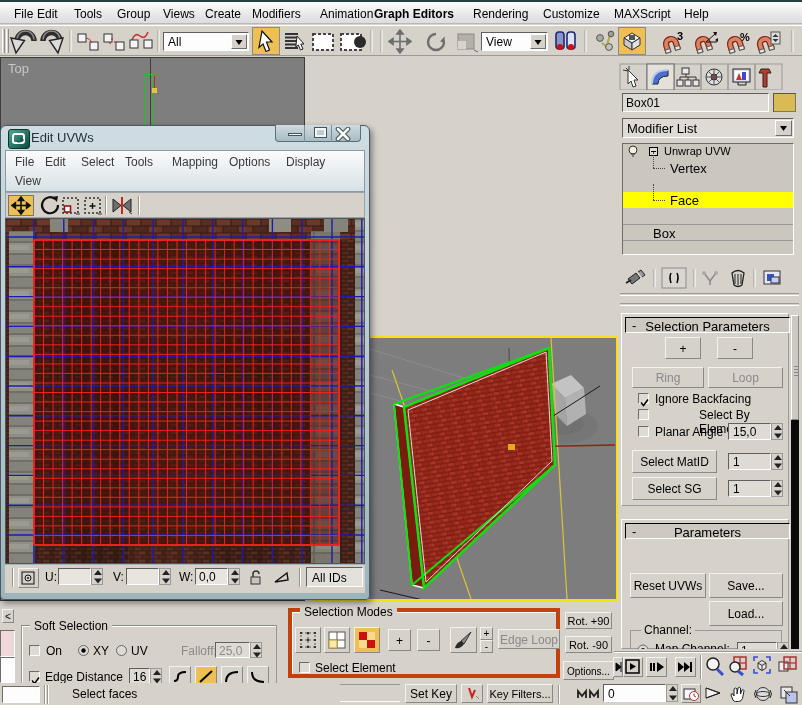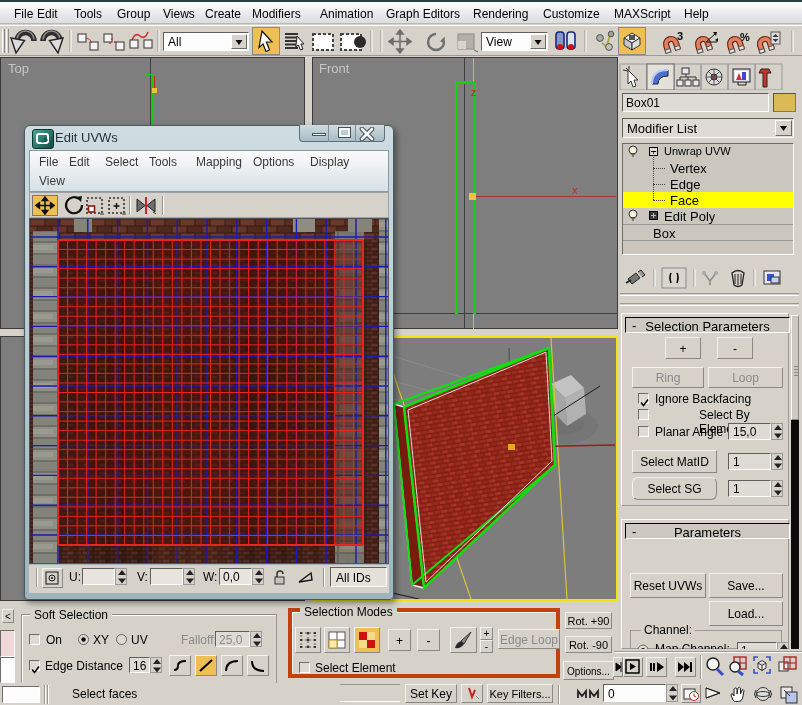--- a/index.html
+++ b/index.html
@@ -23,21 +23,21 @@
 
 <div class="abs" style="left:0;top:2px;width:802px;height:22px;background:linear-gradient(#fdfdfd,#e8e8ea 60%,#dcdde0);border-bottom:1px solid #b8b8b8;">
   <div class="abs lbl" style="left:14px;top:5px;font-size:12px;">File</div>
   <div class="abs lbl" style="left:37px;top:5px;font-size:12px;">Edit</div>
   <div class="abs lbl" style="left:74px;top:5px;font-size:12px;">Tools</div>
   <div class="abs lbl" style="left:117px;top:5px;font-size:12px;">Group</div>
   <div class="abs lbl" style="left:163px;top:5px;font-size:12px;">Views</div>
   <div class="abs lbl" style="left:205px;top:5px;font-size:12px;">Create</div>
   <div class="abs lbl" style="left:252px;top:5px;font-size:12px;">Modifiers</div>
   <div class="abs lbl" style="left:320px;top:5px;font-size:12px;">Animation</div>
-  <div class="abs lbl" style="left:386px;top:5px;font-size:12px;">Graph Editors</div>
+  <div class="abs lbl" style="left:374px;top:5px;font-size:12px;font-weight:bold;">Graph Editors</div>
   <div class="abs lbl" style="left:473px;top:5px;font-size:12px;">Rendering</div>
   <div class="abs lbl" style="left:543px;top:5px;font-size:12px;">Customize</div>
   <div class="abs lbl" style="left:614px;top:5px;font-size:12px;">MAXScript</div>
   <div class="abs lbl" style="left:684px;top:5px;font-size:12px;">Help</div>
 </div>
 
 <div class="abs" style="left:0;top:25px;width:802px;height:31px;background:#d6d2ca;border-top:1px solid #fff;border-bottom:1px solid #9a9a9a;" id="maintoolbar">
   <div class="abs" style="left:2px;top:3px;width:3px;height:24px;border-left:1px solid #fff;border-right:1px solid #8a8a8a;"></div>
     <div class="abs" style="left:6px;top:3px;width:3px;height:24px;border-left:1px solid #fff;border-right:1px solid #8a8a8a;"></div>
   <svg class="abs" style="left:0;top:0;" width="802" height="30">
@@ -187,33 +187,20 @@
 <div class="abs" style="left:0;top:57px;width:618px;height:544px;background:#d6d2ca;">
 
   <div class="abs" style="left:0;top:0;width:305px;height:272px;background:#7e7e7e;border:1px solid #3c3c3c;">
     <div class="abs" style="left:7px;top:3px;color:#c6c6c6;font-size:13px;">Top</div>
     <div class="abs" style="left:149px;top:0;width:1px;height:270px;background:#3e3e3e;"></div>
     <div class="abs" style="left:144px;top:16px;width:8px;height:254px;border:1px solid #18c918;"></div>
     <div class="abs" style="left:153px;top:18px;width:1px;height:14px;background:#cc2222;"></div>
     <div class="abs" style="left:151px;top:30px;width:5px;height:5px;background:#e8c53a;"></div>
   </div>
 
-  <div class="abs" style="left:312px;top:0;width:306px;height:272px;background:#7e7e7e;border:1px solid #3c3c3c;">
-    <div class="abs" style="left:6px;top:3px;color:#c6c6c6;font-size:13px;">Front</div>
-    <div class="abs" style="left:151px;top:0;width:1px;height:270px;background:#3e3e3e;"></div>
-    <div class="abs" style="left:0;top:255px;width:306px;height:1px;background:#3e3e3e;"></div>
-    <div class="abs" style="left:160px;top:0;width:1px;height:272px;background:#d8b93c;"></div>
-    <div class="abs" style="left:142px;top:24px;width:3px;height:232px;background:#15cf15;"></div>
-    <div class="abs" style="left:160px;top:24px;width:3px;height:232px;background:#15cf15;"></div>
-    <div class="abs" style="left:142px;top:23px;width:21px;height:3px;background:#15cf15;"></div>
-    <div class="abs" style="left:163px;top:138px;width:140px;height:1px;background:#b03030;"></div>
-    <div class="abs" style="left:259px;top:126px;color:#cc2222;font-size:11px;">x</div>
-    <div class="abs" style="left:158px;top:29px;color:#aa3311;font-size:10px;">z</div>
-    <div class="abs" style="left:156px;top:135px;width:7px;height:7px;background:#e8c53a;"></div>
-  </div>
 
   <div class="abs" style="left:305px;top:0;width:7px;height:272px;background:#d6d2ca;"></div>
   <div class="abs" style="left:0;top:272px;width:618px;height:7px;background:#d6d2ca;"></div>
 
   <div class="abs" style="left:0;top:279px;width:305px;height:265px;background:#7e7e7e;border:1px solid #3c3c3c;"></div>
 
   <div class="abs" style="left:312px;top:279px;width:306px;height:265px;border:2px solid #f3e112;background:#7d7d7d;" id="persp">
     <svg width="302" height="261" style="position:absolute;left:0;top:0;">
       <defs>
         <pattern id="wallbrick" width="14" height="9" patternUnits="userSpaceOnUse" patternTransform="rotate(-9)">
@@ -330,40 +317,24 @@
       <div class="abs" style="left:26px;top:3px;width:9px;height:9px;border:1px solid #000;background:#dedbd4;">
           <div style="position:absolute;left:1px;top:3px;width:5px;height:1px;background:#000;"></div>
         </div>
       <span class="abs" style="left:41px;top:1px;font-size:11px;">Unwrap UVW</span>
     </div>
     <div class="abs" style="left:0;top:16px;width:170px;height:16px;">
       <div class="abs" style="left:30px;top:-8px;width:1px;height:16px;border-left:1px dotted #444;"></div>
       <div class="abs" style="left:30px;top:8px;width:12px;height:1px;border-top:1px dotted #444;"></div>
       <span class="abs" style="left:47px;top:1px;font-size:13px;">Vertex</span>
     </div>
-    <div class="abs" style="left:0;top:32px;width:170px;height:16px;">
-      <div class="abs" style="left:30px;top:-8px;width:1px;height:16px;border-left:1px dotted #444;"></div>
-      <div class="abs" style="left:30px;top:8px;width:12px;height:1px;border-top:1px dotted #444;"></div>
-      <span class="abs" style="left:47px;top:1px;font-size:13px;">Edge</span>
-    </div>
     <div class="abs" style="left:0;top:48px;width:170px;height:16px;background:#ffff00;">
       <div class="abs" style="left:30px;top:-8px;width:1px;height:16px;border-left:1px dotted #444;"></div>
       <div class="abs" style="left:30px;top:8px;width:12px;height:1px;border-top:1px dotted #444;"></div>
       <span class="abs" style="left:47px;top:1px;font-size:13px;">Face</span>
-    </div>
-    <div class="abs" style="left:0;top:64px;width:170px;height:16px;">
-      <svg width="22" height="16" style="position:absolute;left:2px;top:0">
-          <circle cx="8" cy="6" r="4" fill="#f5f0d8" stroke="#333"></circle>
-          <path d="M6 10 h4 M7 12 h2" stroke="#333"></path>
-        </svg>
-      <div class="abs" style="left:26px;top:3px;width:9px;height:9px;border:1px solid #000;background:#3a3a3a;">
-          <div style="position:absolute;left:1px;top:3px;width:5px;height:1px;background:#bbb;"></div>
-          <div style="position:absolute;left:3px;top:1px;width:1px;height:5px;background:#bbb;"></div>
-        </div>
-      <span class="abs" style="left:41px;top:1px;font-size:13px;">Edit Poly</span>
     </div>
     <div class="abs" style="left:0;top:80px;width:170px;height:16px;border-top:1px solid #999;">
       <span class="abs" style="left:30px;top:1px;font-size:13px;">Box</span>
     </div>
     <div class="abs" style="left:0;top:96px;width:170px;height:1px;border-top:1px solid #999;"></div>
   </div>
 
   <div class="abs" style="left:0;top:208px;width:184px;height:24px;">
     <svg width="184" height="26" style="position:absolute;left:0;top:0">
 
@@ -417,21 +388,21 @@
     <span class="abs lbl" style="left:33px;top:111px;">Planar Angle</span>
     <div class="abs field" style="left:106px;top:109px;width:43px;height:17px;">
         <span style="position:absolute;left:4px;top:1px;">15,0</span>
       </div>
     <div class="abs spin" style="left:149px;top:109px;width:12px;height:17px;"></div>
     <div class="abs btn" style="left:10px;top:136px;width:85px;height:23px;line-height:23px;">Select MatID</div>
     <div class="abs field" style="left:106px;top:139px;width:43px;height:17px;">
         <span style="position:absolute;left:4px;top:1px;">1</span>
       </div>
     <div class="abs spin" style="left:149px;top:139px;width:12px;height:17px;"></div>
-    <div class="abs btn" style="left:10px;top:163px;width:85px;height:23px;line-height:23px;border-radius:6px;">Select SG</div>
+    <div class="abs btn" style="left:10px;top:163px;width:85px;height:23px;line-height:23px;">Select SG</div>
     <div class="abs field" style="left:106px;top:166px;width:43px;height:17px;">
         <span style="position:absolute;left:4px;top:1px;">1</span>
       </div>
     <div class="abs spin" style="left:149px;top:166px;width:12px;height:17px;"></div>
   </div>
 
   <div class="abs" style="left:3px;top:462px;width:168px;height:130px;border:1px solid #9a9a9a;border-top-color:#fff;border-left-color:#fff;">
     <div class="abs" style="left:3px;top:3px;width:165px;height:16px;background:#cdc9c1;border:1px solid #000;border-right-color:#fff;border-bottom-color:#fff;">
       <span class="abs" style="left:6px;top:0px;font-size:13px;">-</span>
       <span class="abs" style="left:50%;top:1px;transform:translateX(-50%);font-size:13px;">Parameters</span>
@@ -459,21 +430,21 @@
     </div>
   </div>
 </div>
 
 <div class="abs" style="left:0;top:601px;width:618px;height:82px;background:#d6d2ca;" id="bottompanel">
 
   <div class="abs btn" style="left:2px;top:8px;width:12px;height:14px;font-size:10px;line-height:13px;">&lt;</div>
   <div class="abs sunken" style="left:0px;top:29px;width:15px;height:27px;background:#f0d8d8;"></div>
   <div class="abs sunken" style="left:0px;top:56px;width:15px;height:26px;background:#fdfdfd;"></div>
 
-  <div class="abs" style="left:21px;top:13px;width:256px;height:73px;border:1px solid #989890;border-top-color:#8a8a82;box-shadow:inset 1px 1px 0 #fff;text-align:right;">
+  <div class="abs" style="left:21px;top:24px;width:256px;height:73px;border:1px solid #989890;border-top-color:#8a8a82;box-shadow:inset 1px 1px 0 #fff;text-align:right;">
     <span class="abs lbl" style="left:8px;top:-7px;background:#d6d2ca;padding:0 4px;">Soft Selection</span>
     <div class="abs sunken" style="left:7px;top:19px;width:11px;height:11px;background:#dedbd4;"></div>
     <span class="abs lbl" style="left:24px;top:18px;">On</span>
     <svg width="12" height="12" style="position:absolute;left:56px;top:19px;">
         <circle cx="5.5" cy="5.5" r="5" fill="#dedbd4" stroke="#666"></circle>
         <circle cx="5.5" cy="5.5" r="2.2" fill="#000"></circle>
       </svg>
     <span class="abs lbl" style="left:71px;top:18px;">XY</span>
     <svg width="12" height="12" style="position:absolute;left:94px;top:19px;">
         <circle cx="5.5" cy="5.5" r="5" fill="#dedbd4" stroke="#666"></circle>
@@ -658,21 +629,21 @@
     </g>
 
     <g transform="translate(76,0)">
       <rect x="3" y="3" width="11" height="11" fill="#e8e8e8" stroke="#333"></rect>
       <rect x="8" y="8" width="11" height="11" fill="#b8c4e8" stroke="#333"></rect>
       <path d="M6 6 l6 6" stroke="#333"></path>
     </g>
   </svg>
 </div>
 
-<div class="abs" style="left:24px;top:125px;width:370px;height:475px;" id="uvdialog">
+<div class="abs" style="left:0;top:125px;width:370px;height:475px;" id="uvdialog">
   <div class="abs" style="left:0;top:0;width:370px;height:475px;background:linear-gradient(#cfdde3,#9db4bd);border:1px solid #4a5a60;border-radius:6px 6px 4px 4px;box-shadow:2px 3px 6px rgba(0,0,0,0.45);"></div>
 
   <div class="abs" style="left:8px;top:4px;width:22px;height:20px;background:linear-gradient(135deg,#4aa896,#0e4a40);border:1px solid #0c332c;border-radius:3px;">
      <div class="abs" style="left:3px;top:3px;width:13px;height:11px;border:2px solid #fff;border-radius:3px;"></div>
      <svg width="22" height="20" style="position:absolute;left:0;top:0">
         <path d="M8 11 q3 2 6 -1 q-1 -2 -3 -1 q2 0 1 1.5" fill="none" stroke="#1a5a4e" stroke-width="1.6"></path>
       </svg>
   </div>
   <div class="abs" style="left:31px;top:5px;color:#26323c;font-size:13px;">Edit UVWs</div>
 

